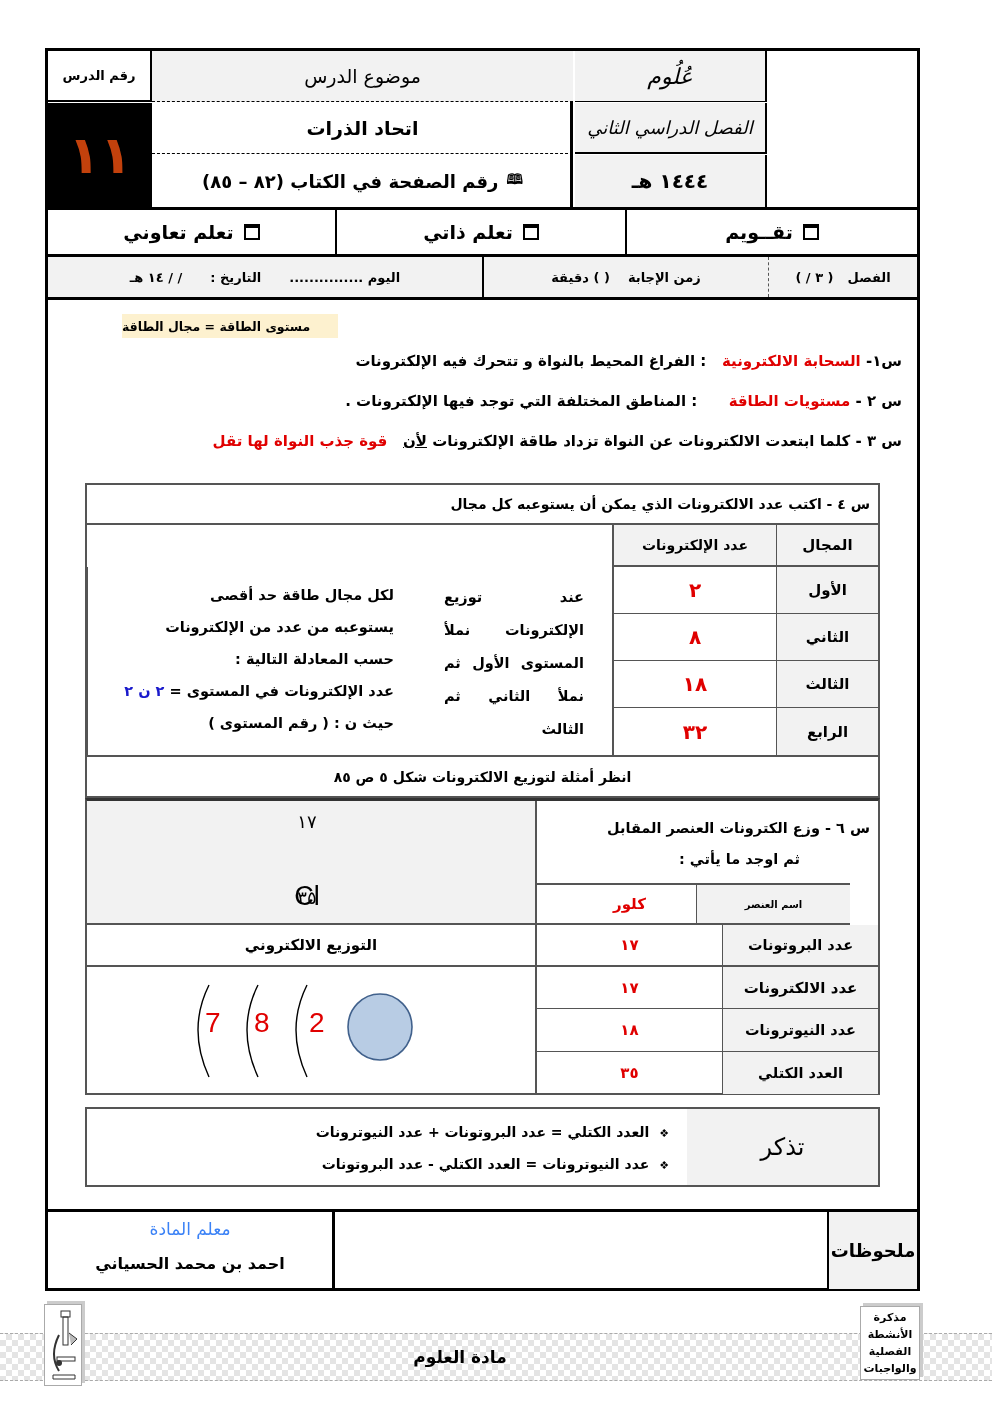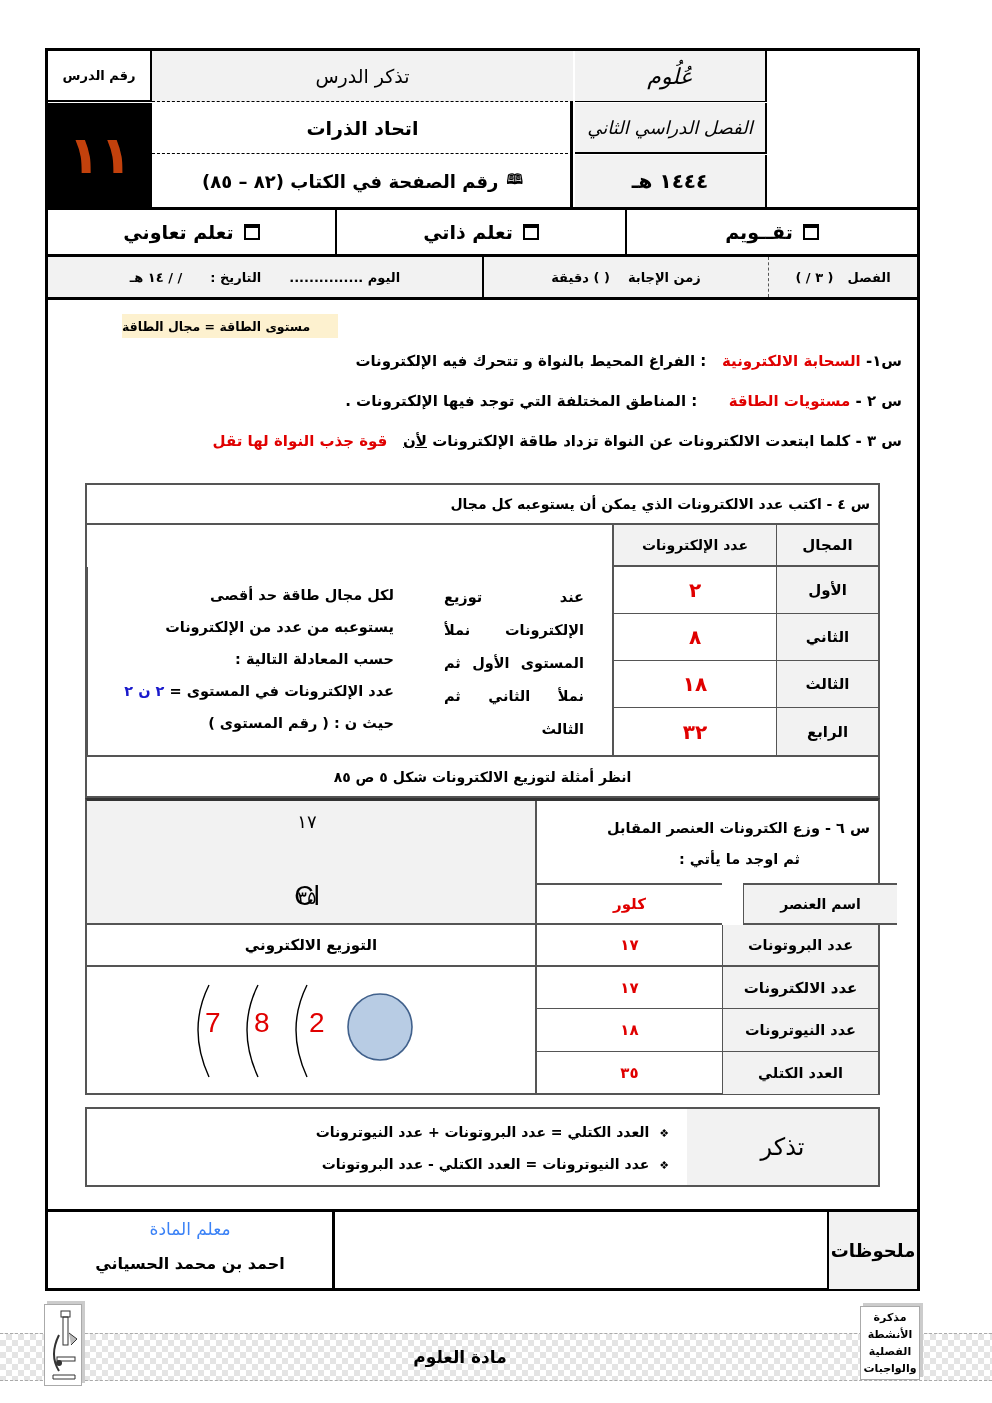--- a/index.html
+++ b/index.html
@@ -51,21 +51,21 @@
   background-size:12px 12px;background-position:0 0,6px 6px;}
 </style>
 </head>
 <body>
 
 <div class="abs page-frame"></div>
 
 <div class="abs c h-lesson-label">رقم الدرس</div>
 <div class="abs c h-lesson-num">١١</div>
 <div class="abs h-topic-col"></div>
-<div class="abs c h-topic-label rtl">تذكر الدرس</div>
+<div class="abs c h-topic-label rtl">موضوع الدرس</div>
 <div class="abs c h-topic-title rtl">اتحاد الذرات</div>
 <div class="abs c h-topic-page rtl">
   <span style="font-size:14px;">🕮</span>
   <span>رقم الصفحة في الكتاب (٨٢ – ٨٥)</span>
 </div>
 <div class="abs c h-subject rtl">عُلُوم</div>
 <div class="abs c h-semester rtl">الفصل الدراسي الثاني</div>
 <div class="abs c h-year rtl">١٤٤٤ هـ</div>
 <div class="abs h-blank"></div>
 <div class="abs h-sep"></div>
@@ -148,21 +148,21 @@
   <div class="cell gray" style="left:0;top:0;width:450px;height:124px;border-bottom-width:2px;border-right-width:2px;">
     <div class="abs c" style="left:180px;top:10px;width:80px;font-size:18px;">١٧</div>
     <div class="abs c" style="left:180px;top:44px;width:80px;font-size:27px;font-family:'Liberation Sans',sans-serif;margin-top:36px;">Cl</div>
     <div class="abs c" style="left:180px;top:86px;width:80px;font-size:18px;">٣٥</div>
   </div>
   <div class="cell rtl" style="left:450px;top:0;width:341px;height:82px;padding:12px 8px 0 0;font-size:14.5px;font-weight:bold;line-height:31px;">
     <div>س ٦  -   وزع الكترونات العنصر المقابل</div>
     <div style="padding-right:70px;">ثم  اوجد  ما  يأتي :</div>
   </div>
 
-  <div class="cell c gray" style="left:656px;top:82px;width:154px;height:42px;border-top-width:2px;border-bottom-width:2px;border-left-width:1px;font-size:14px;font-weight:bold;">اسم العنصر</div>
+  <div class="cell c gray" style="left:609px;top:82px;width:154px;height:42px;border-top-width:2px;border-bottom-width:2px;border-left-width:1px;font-size:10px;font-weight:bold;">اسم العنصر</div>
   <div class="cell c red" style="left:450px;top:82px;width:185px;height:42px;border-top-width:2px;border-bottom-width:2px;font-size:15px;font-weight:bold;">كلور</div>
 
   <div class="cell c gray" style="left:635px;top:124px;width:156px;height:42px;border-bottom-width:2px;border-left-width:1px;font-size:14.5px;font-weight:bold;">عدد البروتونات</div>
   <div class="cell c red" style="left:450px;top:124px;width:185px;height:42px;border-bottom-width:2px;font-size:15px;font-weight:bold;">١٧</div>
   <div class="cell c" style="left:0;top:124px;width:450px;height:42px;border-bottom-width:2px;border-right-width:2px;font-size:15px;font-weight:bold;">التوزيع الالكتروني</div>
 
   <div class="cell c gray" style="left:635px;top:166px;width:156px;height:42px;border-bottom-width:1px;border-left-width:1px;font-size:15px;font-weight:bold;">عدد الالكترونات</div>
   <div class="cell c red" style="left:450px;top:166px;width:185px;height:42px;border-bottom-width:1px;font-size:15px;font-weight:bold;">١٧</div>
   <div class="cell c gray" style="left:635px;top:208px;width:156px;height:43px;border-bottom-width:1px;border-left-width:1px;font-size:14.5px;font-weight:bold;">عدد النيوترونات</div>
   <div class="cell c red" style="left:450px;top:208px;width:185px;height:43px;border-bottom-width:1px;font-size:15px;font-weight:bold;">١٨</div>

